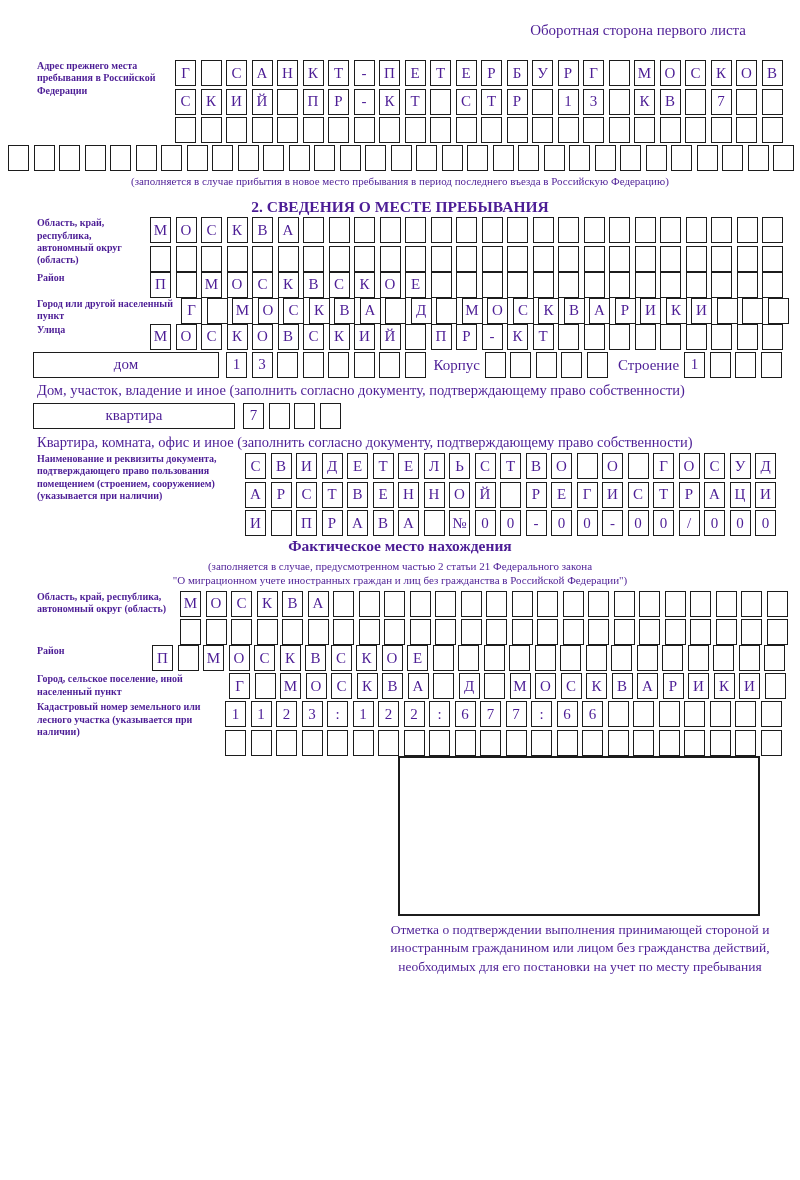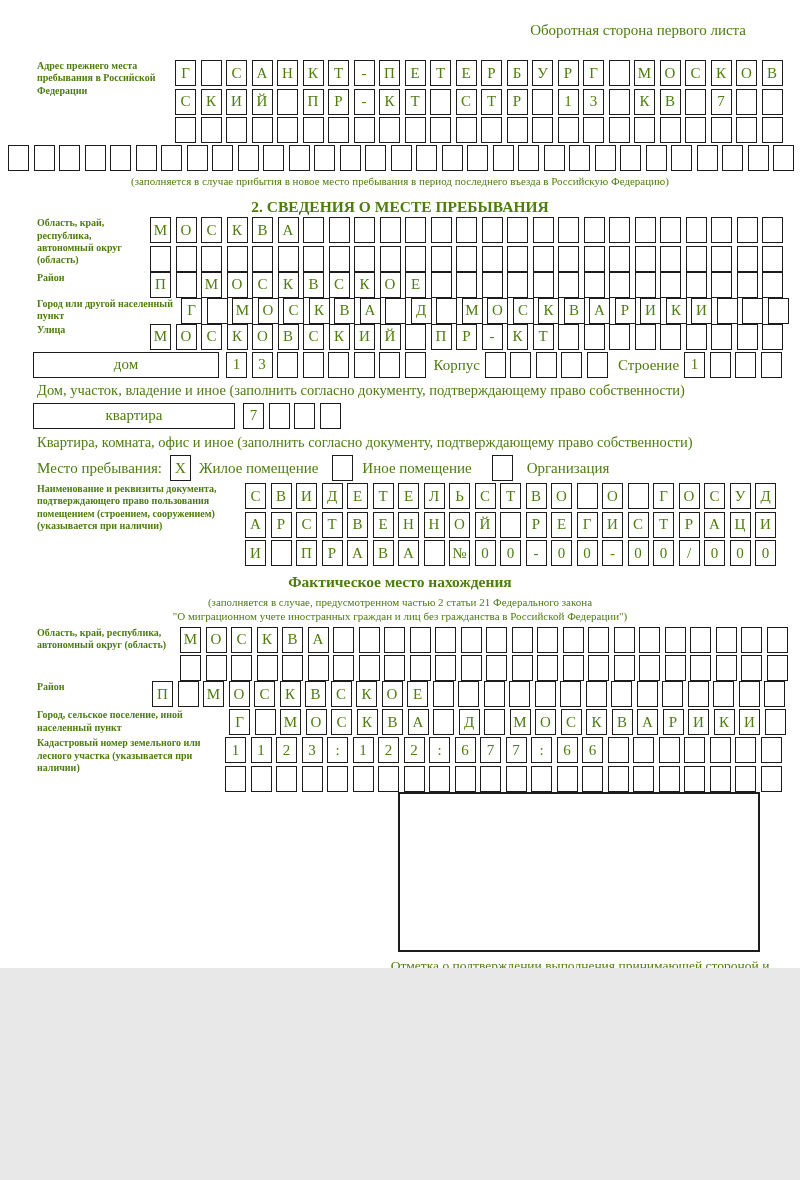--- a/index.html
+++ b/index.html
@@ -1,18 +1,18 @@
 <!DOCTYPE html>
 <html><head>
 <meta charset="utf-8">
 <style>
   html,body{margin:0;padding:0;background:#e8e8e8;}
   .page{
-    width:800px;height:968px;margin:0 auto;background:#ffffff;
-    font-family:"Liberation Serif","DejaVu Serif",serif;color:#4d7c0f;
+    width:800px;height:1180px;margin:0 auto;background:#ffffff;
+    font-family:"Liberation Serif","DejaVu Serif",serif;color:#4c1d95;
     position:relative;overflow:hidden;box-sizing:border-box;
   }
   .hdr{margin-top:20px;padding-right:54px;text-align:right;font-size:15px;line-height:20px;}
   .field{display:flex;align-items:flex-start;}
   .flabel{font-size:10px;line-height:1.24;flex:none;padding-right:6px;box-sizing:border-box;font-weight:bold;}
   .clines{display:flex;flex-direction:column;gap:2.5px;}
   .cells{display:flex;gap:4.5px;}
   .cell{
     flex:none;width:21px;height:26px;box-sizing:border-box;
     border:1.5px solid #1c1c1c;display:flex;align-items:center;justify-content:center;
@@ -342,29 +342,20 @@
     <div class="widebox" style="width:202px;">квартира</div>
     <div class="cells" style="margin-left:8px;">
         <span class="cell">7</span>
         <span class="cell"></span>
         <span class="cell"></span>
         <span class="cell"></span>
       </div>
   </div>
   <div class="small-note" style="margin-left:37px;margin-top:4px;">Квартира, комната, офис и иное (заполнить согласно документу, подтверждающему право собственности)</div>
 
-  <div style="margin-left:37px;margin-top:4px;display:flex;align-items:center;">
-    <span class="inline-label">Место пребывания:</span>
-    <span class="cell" style="margin-left:8px;">X</span>
-    <span class="inline-label" style="margin-left:8px;">Жилое помещение</span>
-    <span class="cell" style="margin-left:14px;"></span>
-    <span class="inline-label" style="margin-left:9px;">Иное помещение</span>
-    <span class="cell" style="margin-left:20px;"></span>
-    <span class="inline-label" style="margin-left:14px;">Организация</span>
-  </div>
 
   <div class="field" style="margin-left:37px;margin-top:2px;">
     <div class="flabel" style="width:208px;">Наименование и реквизиты документа, подтверждающего право пользования помещением (строением, сооружением) (указывается при наличии)</div>
     <div class="clines">
       <div class="cells">
           <span class="cell">С</span>
           <span class="cell">В</span>
           <span class="cell">И</span>
           <span class="cell">Д</span>
           <span class="cell">Е</span>
@@ -427,21 +418,21 @@
           <span class="cell">0</span>
           <span class="cell">0</span>
           <span class="cell">/</span>
           <span class="cell">0</span>
           <span class="cell">0</span>
           <span class="cell">0</span>
         </div>
     </div>
   </div>
 
-  <div class="sect-title" style="margin-top:6px;">Фактическое место нахождения</div>
+  <div class="sect-title" style="">Фактическое место нахождения</div>
   <div class="note" style="margin-top:3px;">
     <div>(заполняется в случае, предусмотренном частью 2 статьи 21 Федерального закона</div>
     <div>"О миграционном учете иностранных граждан и лиц без гражданства в Российской Федерации")</div>
   </div>
 
   <div class="field" style="margin-left:37px;margin-top:3px;">
     <div class="flabel" style="width:143px;">Область, край, республика, автономный округ (область)</div>
     <div class="clines">
       <div class="cells">
           <span class="cell">М</span>

